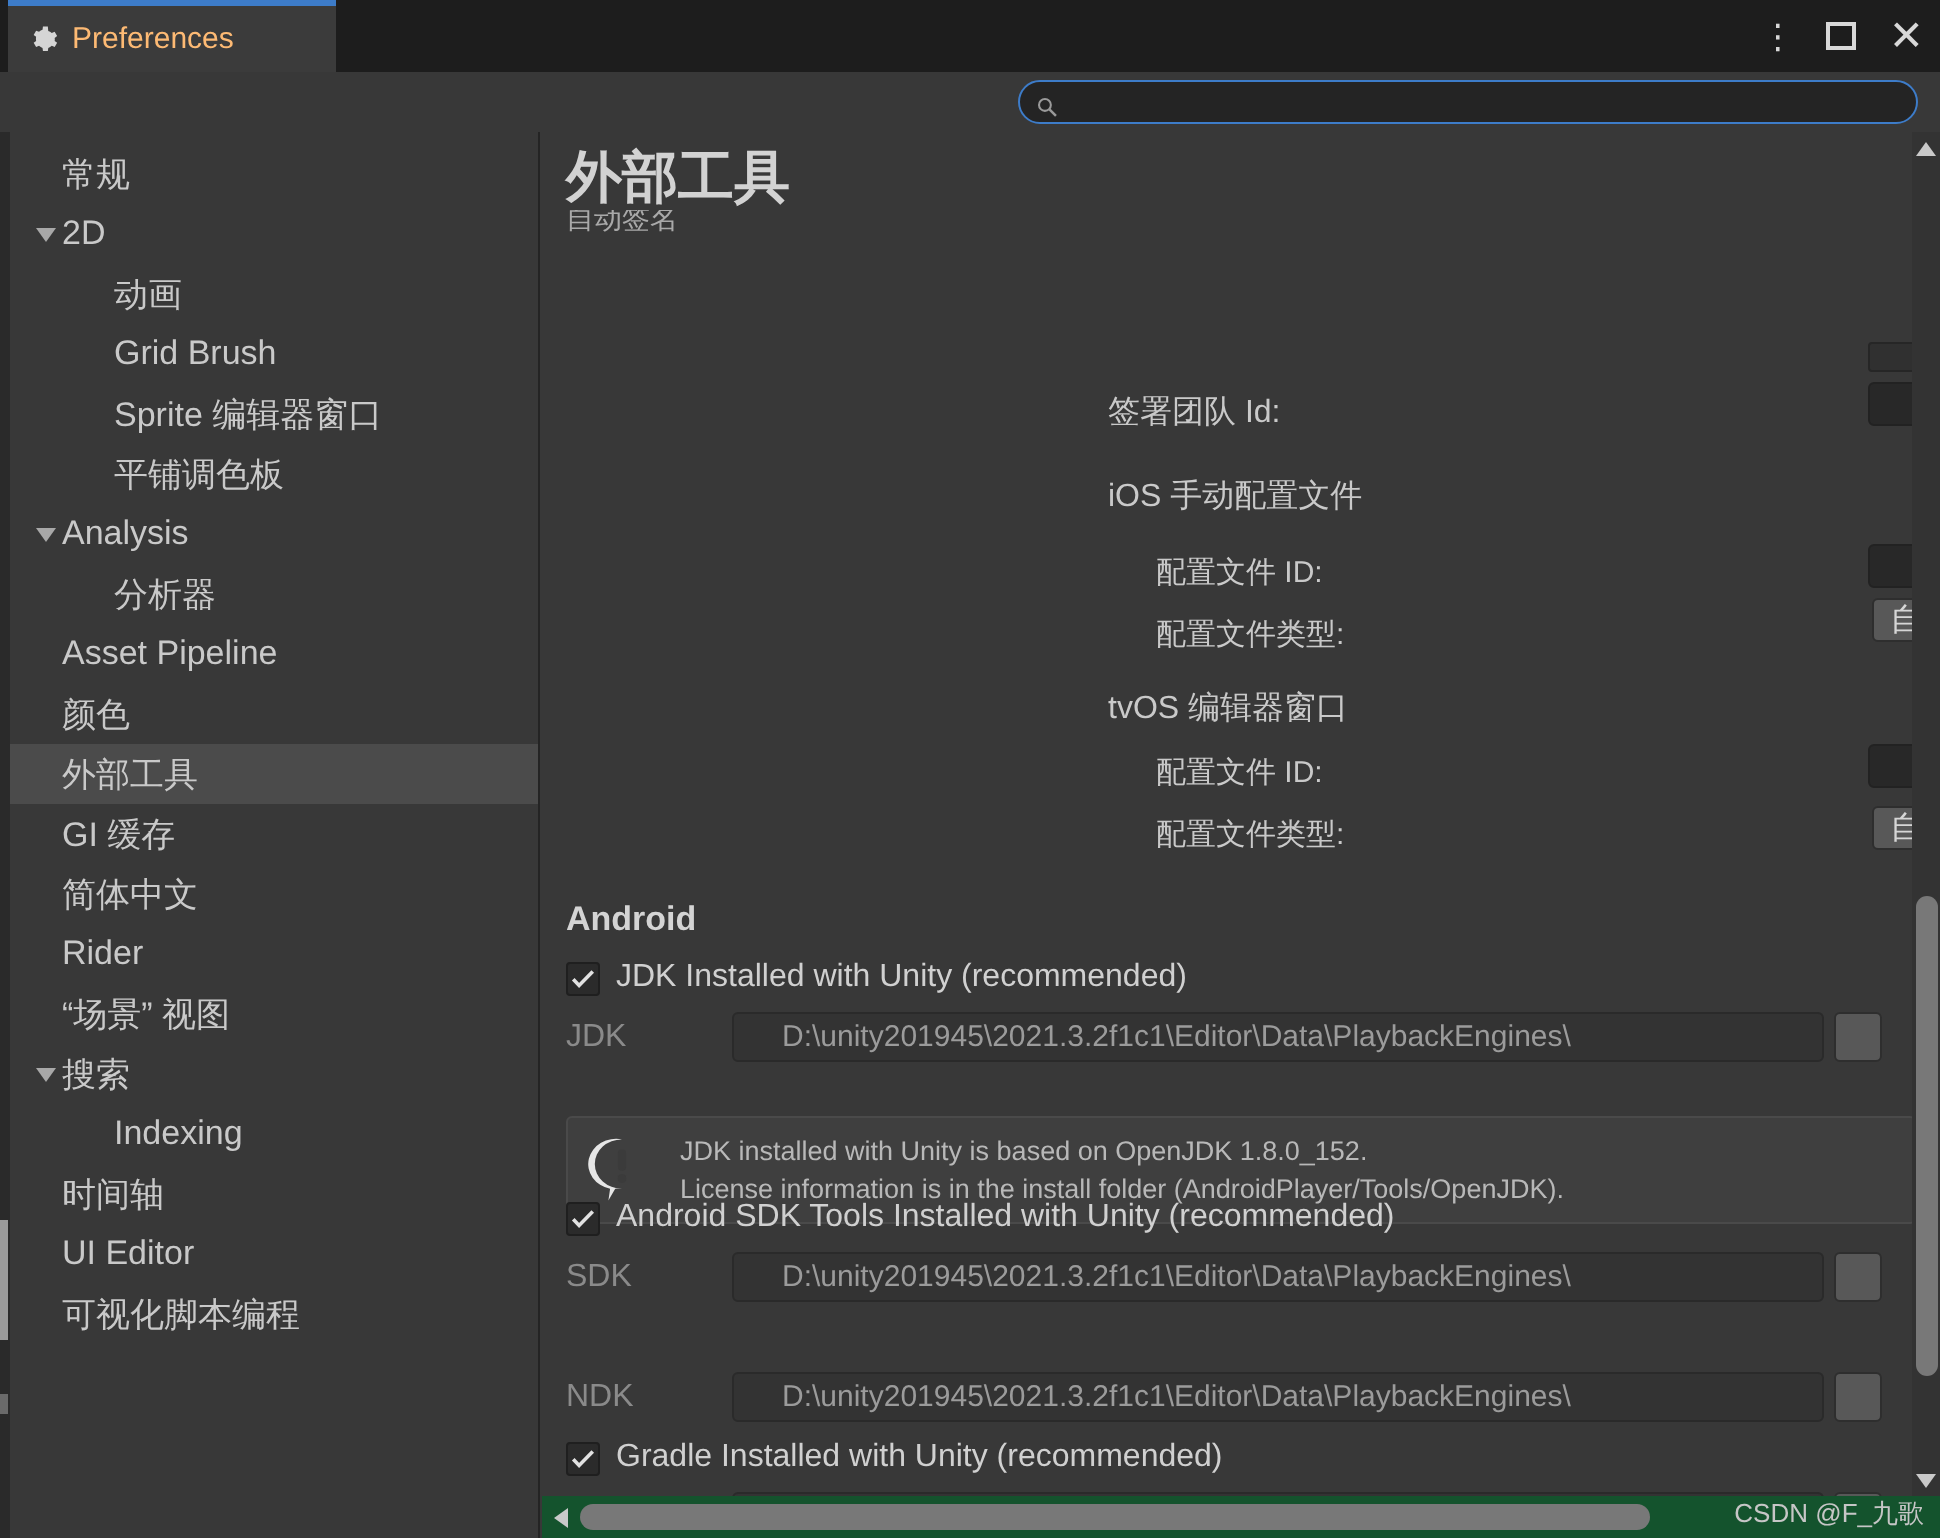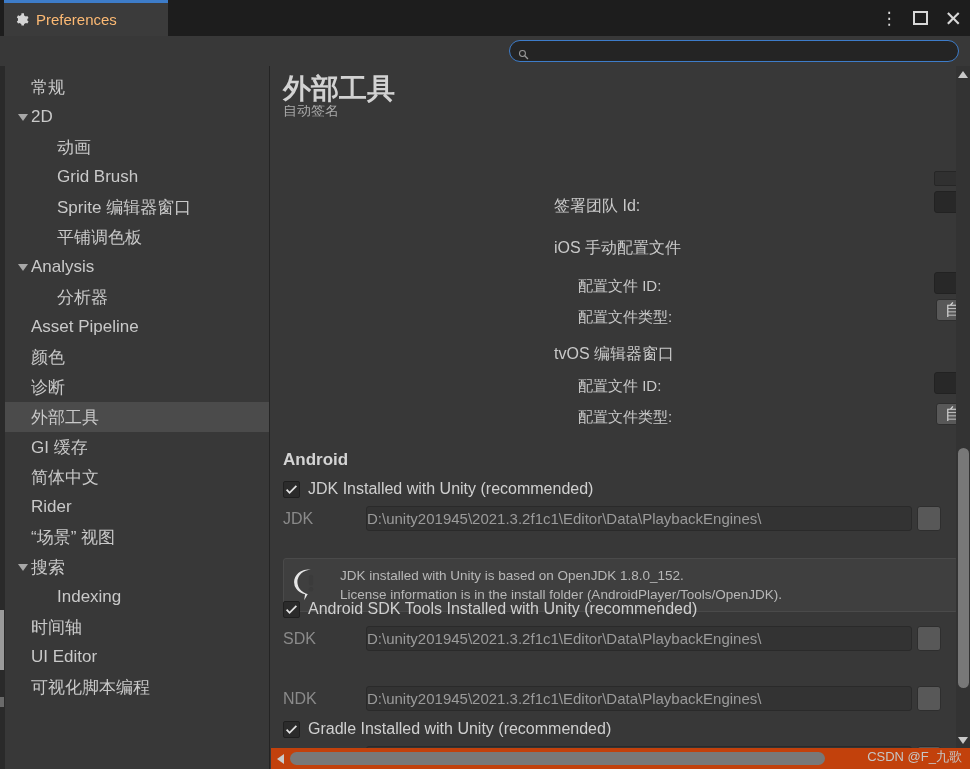--- a/index.html
+++ b/index.html
@@ -119,21 +119,21 @@
     display: flex; align-items: center; justify-content: center; flex: none;
   }
   .cb svg { display: block; }
   .cbtext { color: #d0d0d0; font-size: 16px; white-space: nowrap; }
 
   .pathlabel { position: absolute; color: #8a8a8a; font-size: 16px; }
   .pathfield {
     position: absolute; background: #333; border: 1px solid #2a2a2a;
     border-radius: 3px; height: 25px;
     color: #9b9b9b; font-size: 15px;
-    display: flex; align-items: center; padding-left: 0;
+    display: flex; align-items: center; padding-left: 24px;
     overflow: hidden; white-space: nowrap;
   }
   .pathbtn {
     position: absolute; background: #585858; border: 1px solid #2e2e2e;
     border-radius: 3px; height: 25px; width: 24px;
   }
 
   .infobox {
     position: absolute; background: #3f3f3f; border: 1px solid #4a4a4a;
     border-radius: 3px; display: flex; align-items: center; gap: 12px;
@@ -153,21 +153,21 @@
     display: flex; align-items: center; justify-content: center;
   }
   .vs-up { top: 0; }
   .vs-dn { bottom: 0; }
   .vs-thumb {
     position: absolute; left: 2px; top: 382px; width: 11px; height: 240px;
     background: #787878; border-radius: 6px;
   }
   .hscroll {
     position: absolute; left: 271px; bottom: 0; width: 699px; height: 21px;
-    background: #c2410c;
+    background: #14532d;
   }
   .hs-left {
     position: absolute; left: 2px; top: 0; width: 14px; height: 21px;
     display: flex; align-items: center; justify-content: center;
   }
   .hs-thumb {
     position: absolute; left: 19px; top: 4px; width: 535px; height: 13px;
     background: #787878; border-radius: 7px;
   }
   .watermark {
@@ -255,24 +255,20 @@
         <span class="tree-label indent-child">分析器</span>
       </div>
       <div class="tree-item">
         <span class="tw"></span>
         <span class="tree-label">Asset Pipeline</span>
       </div>
       <div class="tree-item">
         <span class="tw"></span>
         <span class="tree-label">颜色</span>
       </div>
-      <div class="tree-item">
-        <span class="tw"></span>
-        <span class="tree-label">诊断</span>
-      </div>
       <div class="tree-item sel">
         <span class="tw"></span>
         <span class="tree-label">外部工具</span>
       </div>
       <div class="tree-item">
         <span class="tw"></span>
         <span class="tree-label">GI 缓存</span>
       </div>
       <div class="tree-item">
         <span class="tw"></span>

